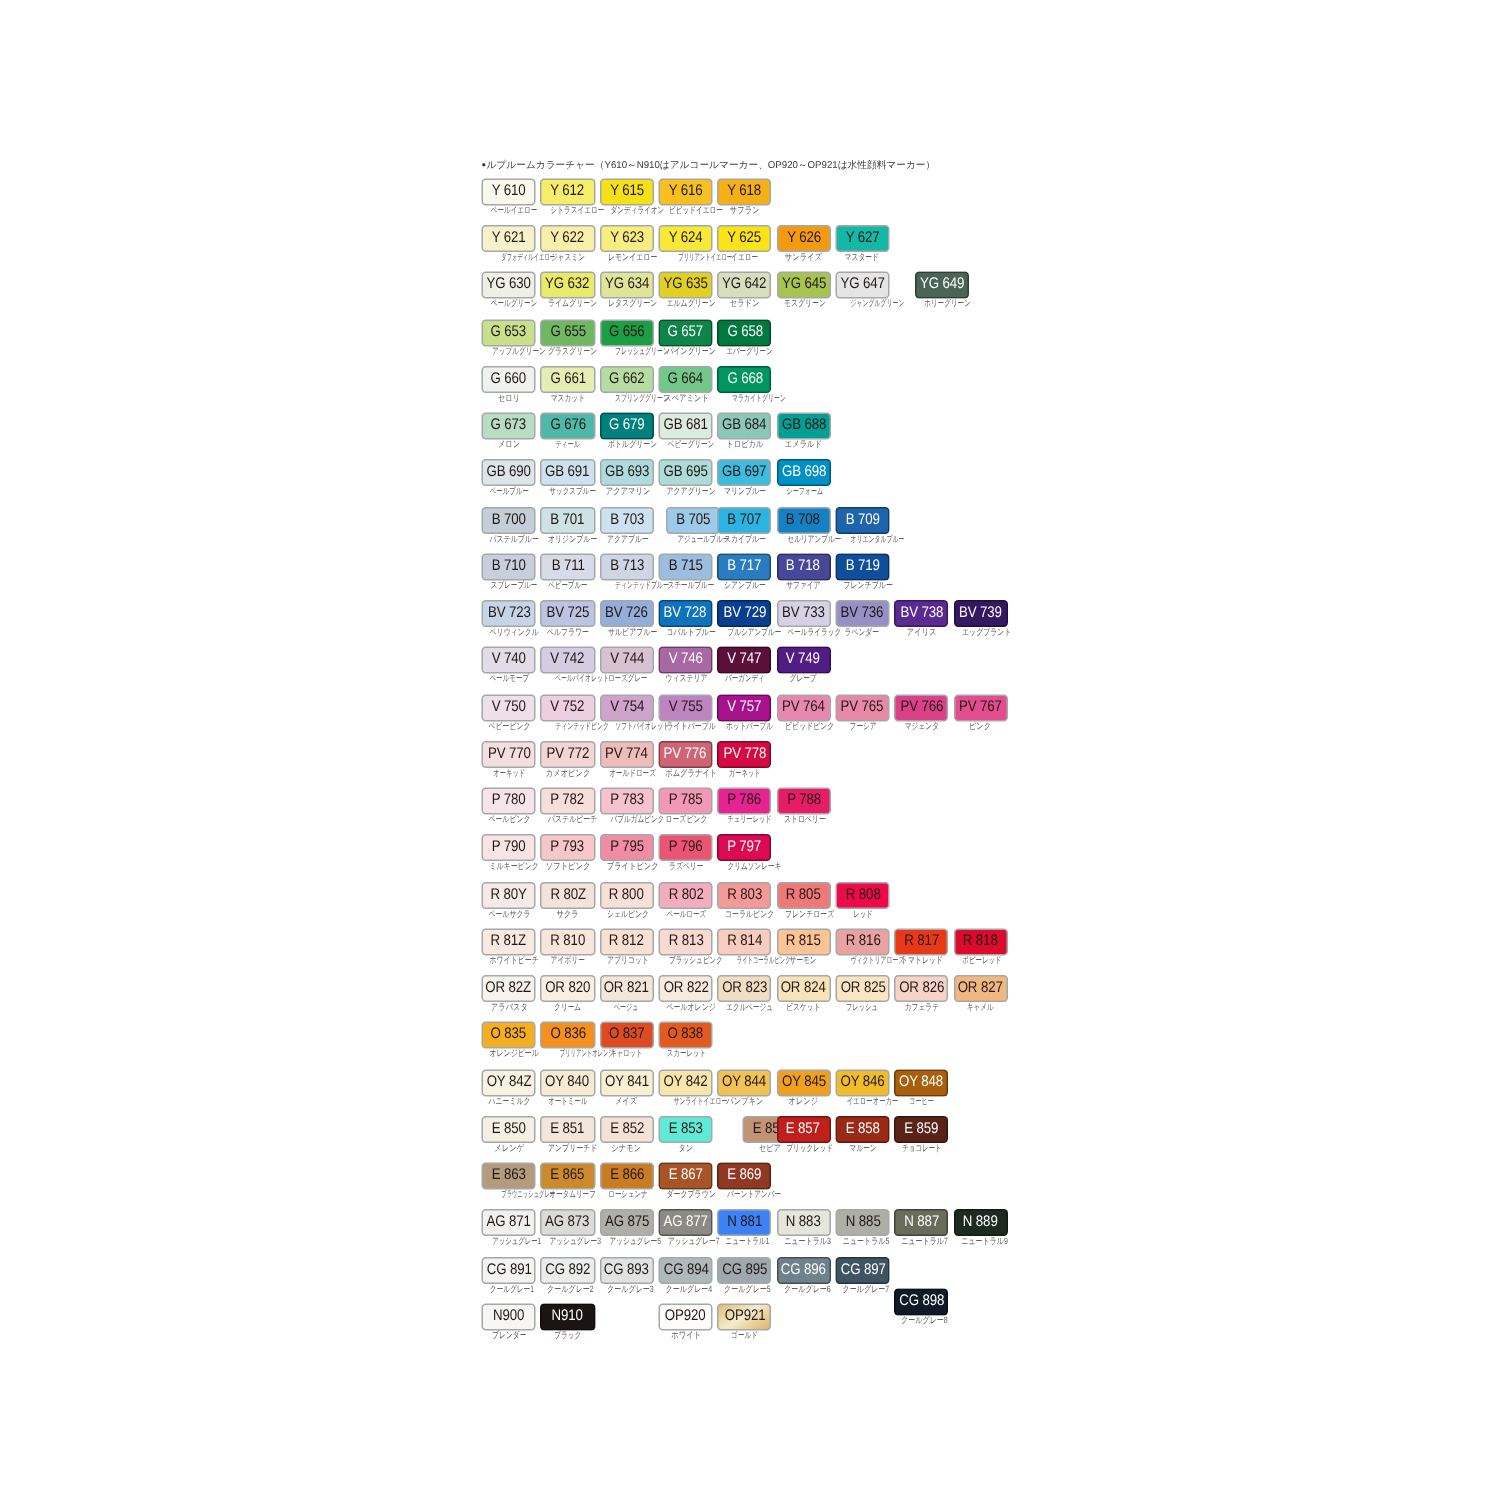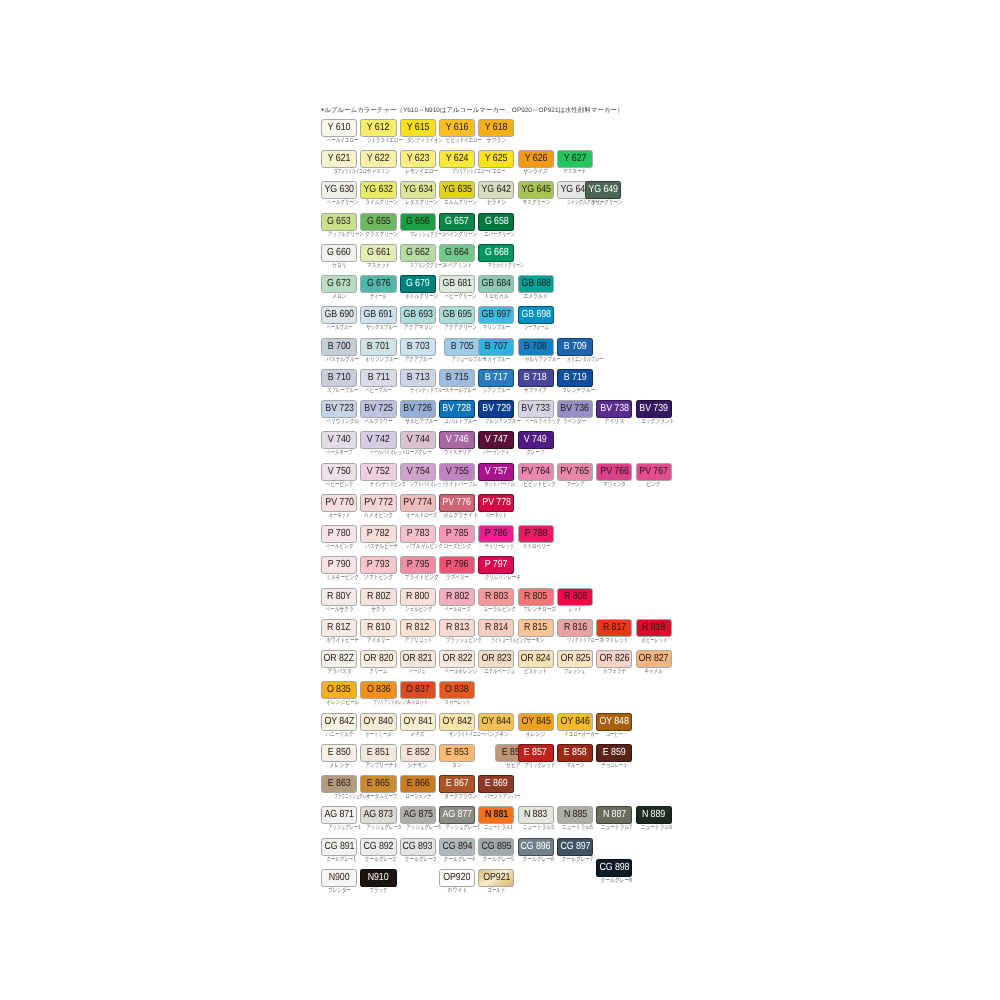--- a/index.html
+++ b/index.html
@@ -86,21 +86,21 @@
           </div>
           <div class="nm"><span style="transform: scaleX(0.727456);">イエロー</span></div>
         </div>
       <div class="cell" style="left:196.60px">
           <div class="sw" style="background-color: rgb(243, 154, 16);">
             <span class="code">Y 626</span>
           </div>
           <div class="nm"><span style="transform: scaleX(0.793587);">サンライズ</span></div>
         </div>
       <div class="cell" style="left:235.92px">
-          <div class="sw" style="background-color: #22c55e;">
+          <div class="sw" style="background-color: #14b8a6;">
             <span class="code">Y 627</span>
           </div>
           <div class="nm"><span style="transform: scaleX(0.740815);">マスタード</span></div>
         </div>
     </div>
     <div class="row">
       <div class="cell" style="left:0.00px">
           <div class="sw" style="background-color: rgb(238, 240, 230);">
             <span class="code">YG 630</span>
           </div>
@@ -135,21 +135,21 @@
             <span class="code">YG 645</span>
           </div>
           <div class="nm"><span style="transform: scaleX(0.749707);">モスグリーン</span></div>
         </div>
       <div class="cell" style="left:235.92px">
           <div class="sw" style="background-color: #e5e5e5;">
             <span class="code">YG 647</span>
           </div>
           <div class="nm"><span style="transform: scaleX(0.641071);">ジャングルグリーン</span></div>
         </div>
-      <div class="cell" style="left:264px">
+      <div class="cell" style="left:289px">
           <div class="sw dark" style="background-color: rgb(74, 100, 87);">
             <span class="code" style="color: rgb(255, 255, 255);">YG 649</span>
           </div>
           <div class="nm"><span style="transform: scaleX(0.718156);">ホリーグリーン</span></div>
         </div>
     </div>
     <div class="row">
       <div class="cell" style="left:0.00px">
           <div class="sw" style="background-color: rgb(200, 224, 140);">
             <span class="code">G 653</span>
@@ -874,21 +874,21 @@
           </div>
           <div class="nm"><span style="transform: scaleX(0.75605);">アンブリーチド</span></div>
         </div>
       <div class="cell" style="left:78.64px">
           <div class="sw" style="background-color: rgb(245, 226, 215);">
             <span class="code">E 852</span>
           </div>
           <div class="nm"><span style="transform: scaleX(0.793488);">シナモン</span></div>
         </div>
       <div class="cell" style="left:117.96px">
-          <div class="sw" style="background-color: #fdba74;">
+          <div class="sw" style="background-color: #5eead4;">
             <span class="code">E 853</span>
           </div>
           <div class="nm"><span style="transform: scaleX(0.792991);">タン</span></div>
         </div>
       <div class="cell" style="left:174px">
           <div class="sw" style="background-color: rgb(192, 148, 116);">
             <span class="code">E 855</span>
           </div>
           <div class="nm"><span style="transform: scaleX(0.793322);">セピア</span></div>
         </div>
@@ -962,21 +962,21 @@
           </div>
           <div class="nm"><span style="transform: scaleX(0.732312);">アッシュグレー5</span></div>
         </div>
       <div class="cell" style="left:117.96px">
           <div class="sw dark" style="background-color: rgb(139, 138, 133);">
             <span class="code" style="color: rgb(255, 255, 255);">AG 877</span>
           </div>
           <div class="nm"><span style="transform: scaleX(0.732312);">アッシュグレー7</span></div>
         </div>
       <div class="cell" style="left:157.28px">
-          <div class="sw" style="background-color: #f97316; font-weight: bold;">
+          <div class="sw" style="background-color: #3b82f6;">
             <span class="code">N 881</span>
           </div>
           <div class="nm"><span style="transform: scaleX(0.722858);">ニュートラル1</span></div>
         </div>
       <div class="cell" style="left:196.60px">
           <div class="sw" style="background-color: rgb(228, 230, 218);">
             <span class="code">N 883</span>
           </div>
           <div class="nm"><span style="transform: scaleX(0.765886);">ニュートラル3</span></div>
         </div>

